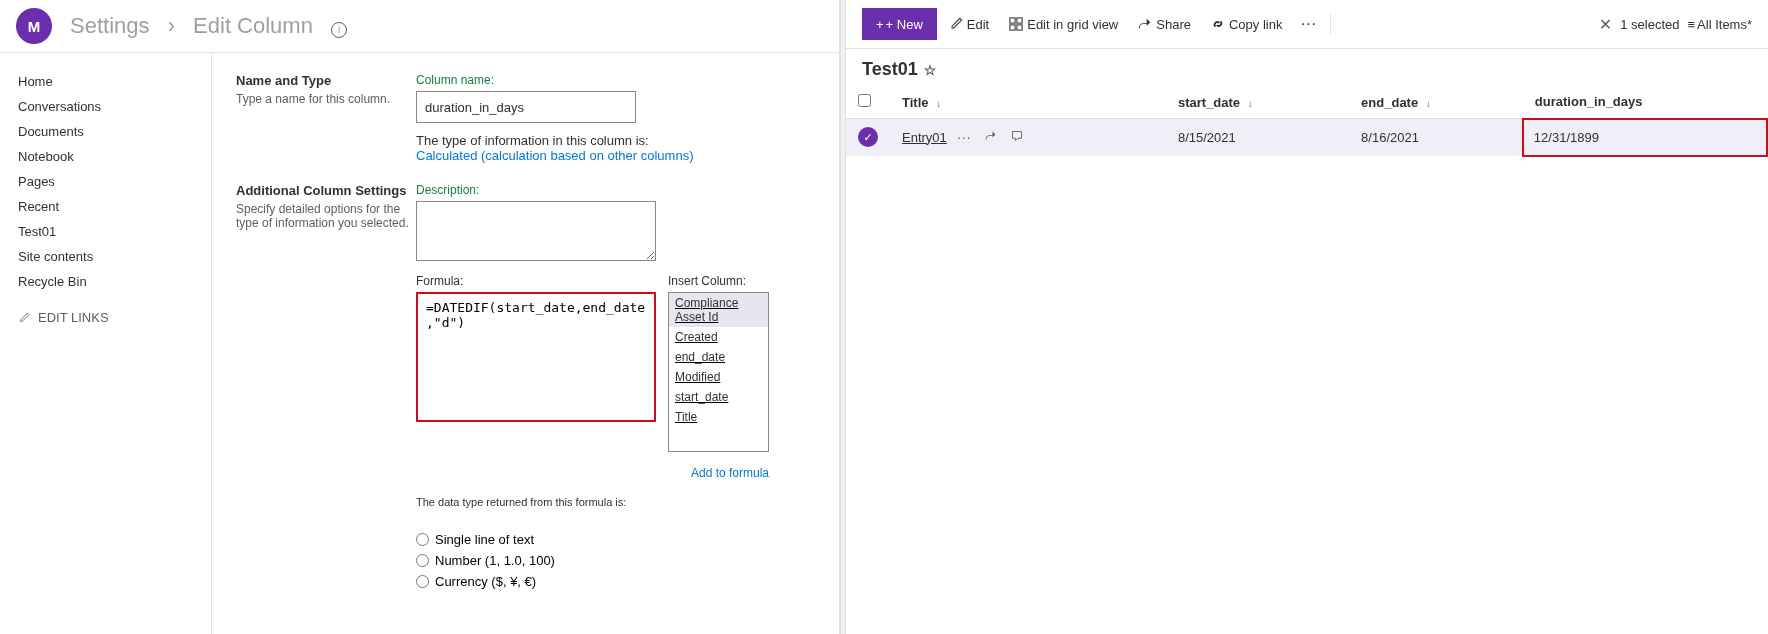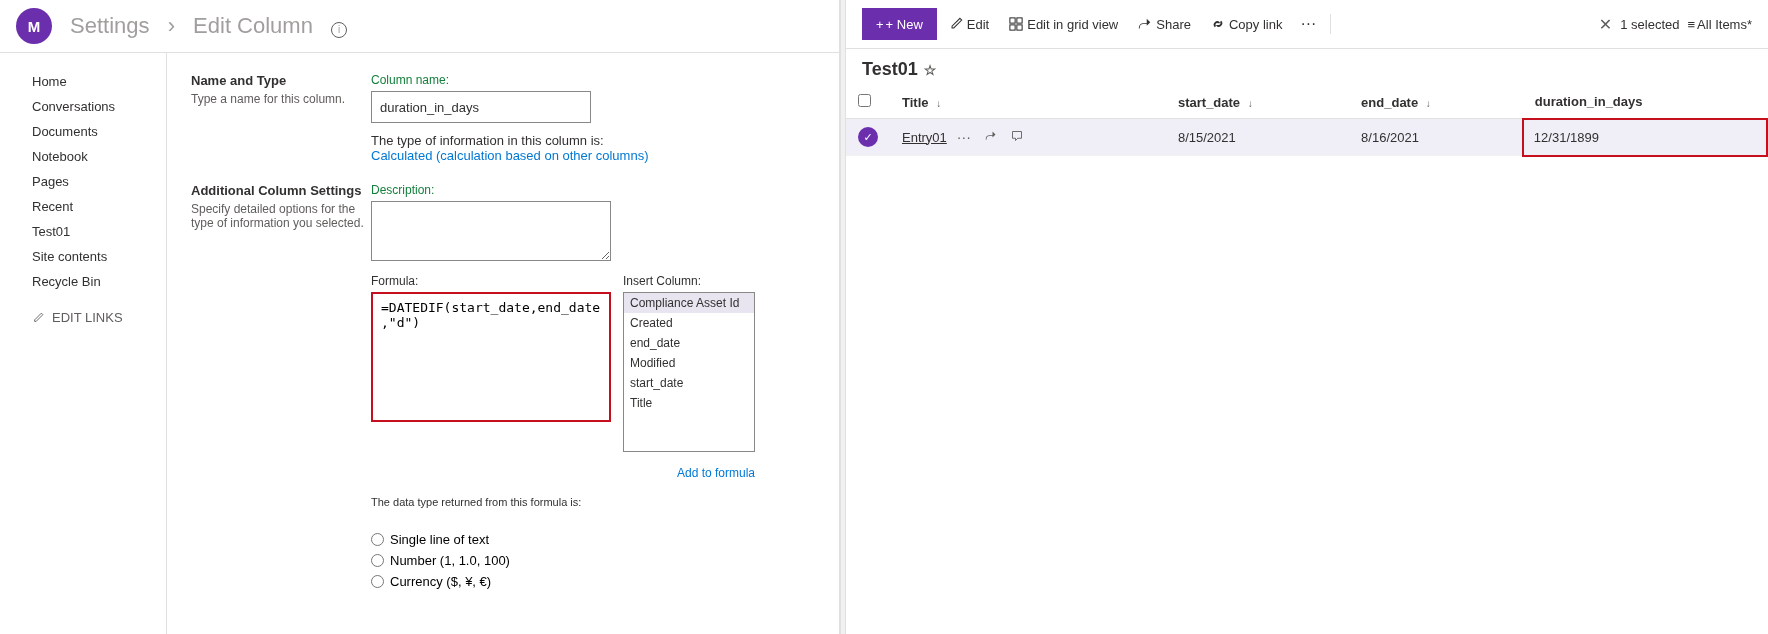--- a/index.html
+++ b/index.html
@@ -12,41 +12,41 @@
     .header { display: flex; align-items: center; padding: 8px 16px; border-bottom: 1px solid #e0e0e0; background: #fff; }
     .avatar { width: 36px; height: 36px; background: #6b2fad; border-radius: 50%; color: #fff; display: flex; align-items: center; justify-content: center; font-weight: 600; font-size: 15px; margin-right: 12px; flex-shrink: 0; }
     .page-title { font-size: 22px; color: #323130; font-weight: 300; }
     .page-title span { color: #a19f9d; margin: 0 6px; }
     .info-icon { width: 16px; height: 16px; border: 1.5px solid #605e5c; border-radius: 50%; display: inline-flex; align-items: center; justify-content: center; font-size: 10px; color: #605e5c; margin-left: 6px; cursor: pointer; }
 
     
     .main-content { display: flex; flex: 1; overflow: hidden; }
 
     
-    .sidebar { width: 167px; padding: 16px 16px; border-right: 1px solid #e0e0e0; flex-shrink: 0; }
+    .sidebar { width: 212px; padding: 16px 2px; border-right: 1px solid #e0e0e0; flex-shrink: 0; }
     .sidebar a { display: block; padding: 5px 16px; color: #323130; text-decoration: none; font-size: 13px; cursor: pointer; }
     .sidebar .edit-links { display: flex; align-items: center; padding: 8px 16px; color: #605e5c; font-size: 12px; cursor: pointer; margin-top: 8px; }
     .sidebar .edit-links svg { margin-right: 4px; }
 
     
     .form-area { flex: 1; padding: 20px 24px; overflow-y: auto; }
     .section-label { font-size: 13px; font-weight: 600; color: #323130; margin-bottom: 4px; }
     .section-sublabel { font-size: 12px; color: #605e5c; }
     .form-row { display: flex; margin-bottom: 20px; }
     .form-col-left { width: 180px; flex-shrink: 0; }
     .form-col-right { flex: 1; }
     label.field-label { font-size: 12px; color: #15803d; display: block; margin-bottom: 4px; }
     input[type="text"].field-input { width: 220px; height: 32px; border: 1px solid #8a8886; padding: 0 8px; font-size: 13px; color: #323130; outline: none; }
 
     
     textarea.desc-input { width: 240px; height: 60px; border: 1px solid #8a8886; padding: 4px 8px; font-size: 13px; resize: vertical; }
     textarea.formula-input { width: 240px; height: 130px; border: 2px solid #c50f1f; padding: 6px 8px; font-size: 13px; resize: none; font-family: 'Segoe UI', monospace; }
     .insert-column { display: flex; flex-direction: column; }
     .insert-column-label { font-size: 12px; color: #323130; margin-bottom: 4px; }
-    .column-list { width: 132px; height: 160px; border: 1px solid #8a8886; overflow-y: auto; background: #fff; }
+    .column-list { width: 101px; height: 160px; border: 1px solid #8a8886; overflow-y: auto; background: #fff; text-decoration: underline; }
     .column-list-item { padding: 3px 6px; font-size: 12px; color: #323130; cursor: pointer; }
     .column-list-item:first-child { background: #e8e4f0; font-size: 12px; }
     .add-to-formula-btn { background: none; border: none; color: #0078d4; font-size: 12px; cursor: pointer; text-align: right; margin-top: 12px; padding: 2px 0; }
 
     
     .data-type-section { margin-top: 14px; }
     .data-type-title { font-size: 11px; color: #323130; margin-bottom: 24px; }
     .radio-option { display: flex; align-items: center; margin-bottom: 6px; font-size: 13px; }
     .radio-option input { margin-right: 6px; }
     .radio-option.highlighted { border: 2px solid #c50f1f; padding: 2px 6px; display: inline-flex; background: #fff; }

